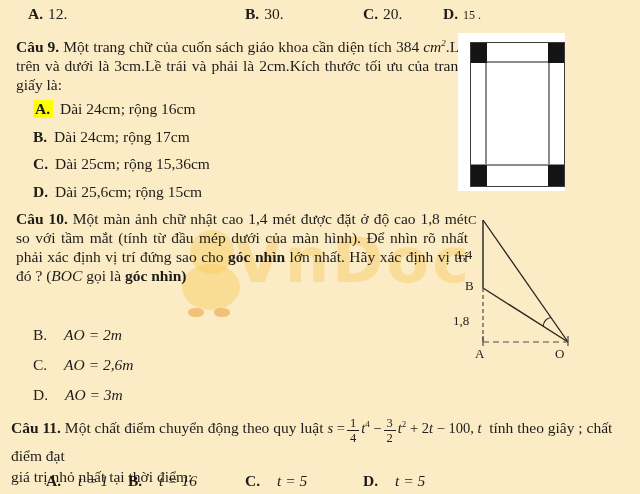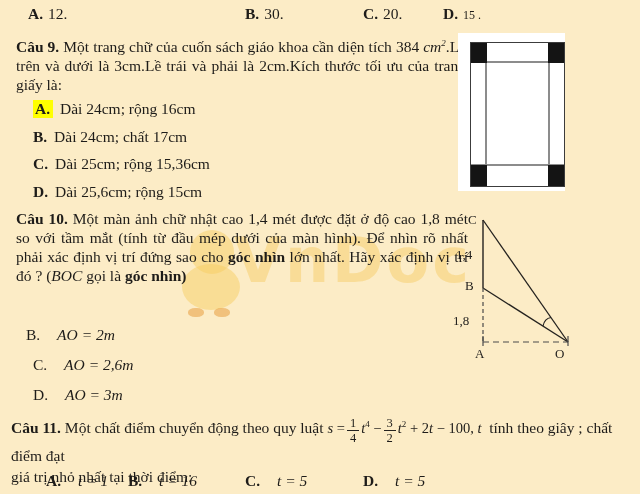--- a/index.html
+++ b/index.html
@@ -98,21 +98,21 @@
     <span>Một trang chữ của cuốn sách giáo khoa cần diện tích 384</span>
     <span class="it"><span>cm</span><sup>2</sup></span><span>.Lề trên và dưới là 3cm.Lề trái và phải là 2cm.Kích thước tối ưu của trang giấy là:</span>
   </div>
 
   <div class="opt" style="left:33px;top:100px;">
     <span class="olab hl">A.</span>
     <span class="otext">Dài 24cm; rộng 16cm</span>
   </div>
   <div class="opt" style="left:33px;top:128px;">
     <span class="olab">B.</span>
-    <span class="otext">Dài 24cm; chất 17cm</span>
+    <span class="otext">Dài 24cm; rộng 17cm</span>
   </div>
   <div class="opt" style="left:33px;top:155px;">
     <span class="olab">C.</span>
     <span class="otext">Dài 25cm; rộng 15,36cm</span>
   </div>
   <div class="opt" style="left:33px;top:183px;">
     <span class="olab">D.</span>
     <span class="otext">Dài 25,6cm; rộng 15cm</span>
   </div>
 
@@ -131,21 +131,21 @@
 
   <div class="abs para" style="left:16px;top:209px;width:452px;">
     <span class="b">Câu 10.</span>
     <span>Một màn ảnh chữ nhật cao 1,4 mét được đặt ở độ cao 1,8 mét so với tầm mắt (tính từ đầu mép dưới của màn hình). Để nhìn rõ nhất phải xác định vị trí đứng sao cho</span>
     <span class="b">góc nhìn</span>
     <span>lớn nhất. Hãy xác định vị trí đó ? (</span><span class="it">BOC</span>
     <span>gọi là</span>
     <span class="b">góc nhìn)</span>
   </div>
 
-  <div class="opt" style="left:26px;top:326px;">
+  <div class="opt" style="left:33px;top:326px;">
     <span class="olab reg">B.</span>
     <span class="otext math">AO = 2m</span>
   </div>
   <div class="opt" style="left:33px;top:356px;">
     <span class="olab reg">C.</span>
     <span class="otext math">AO = 2,6m</span>
   </div>
   <div class="opt" style="left:33px;top:386px;">
     <span class="olab reg">D.</span>
     <span class="otext math">AO = 3m</span>

